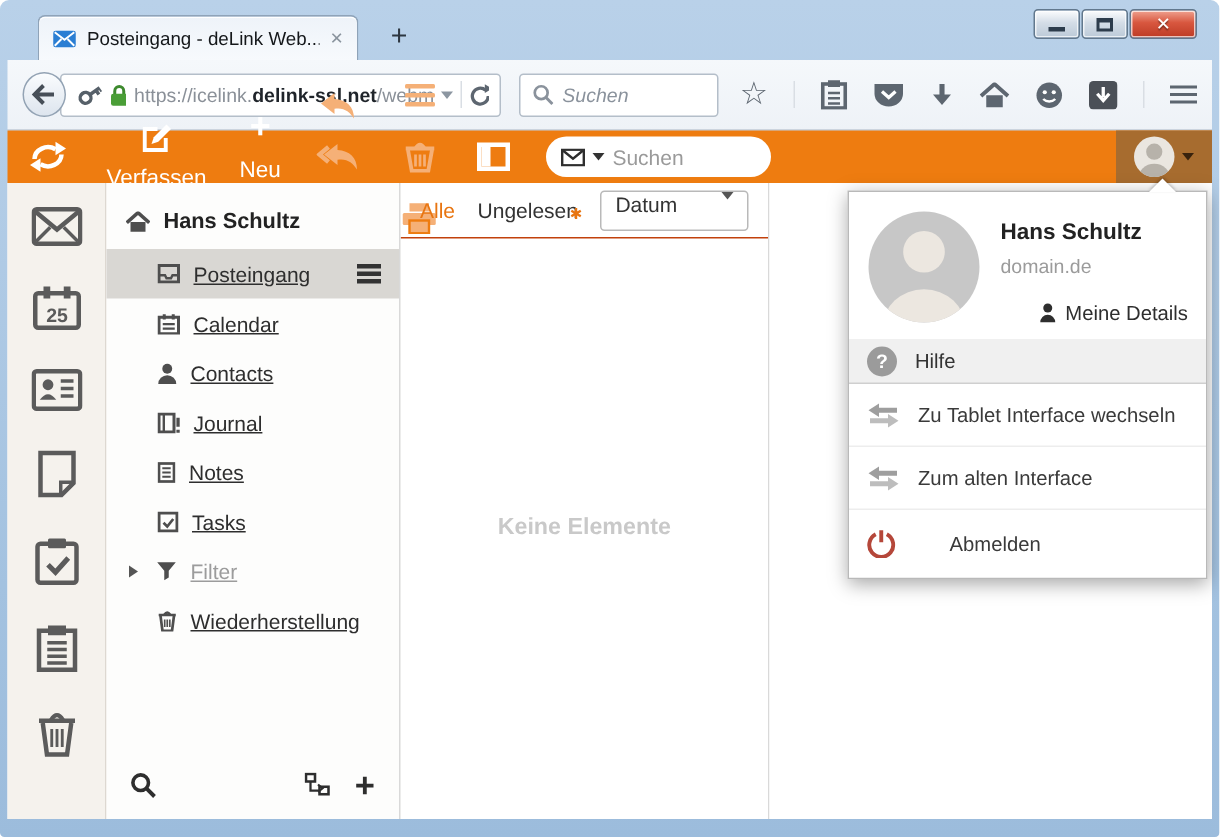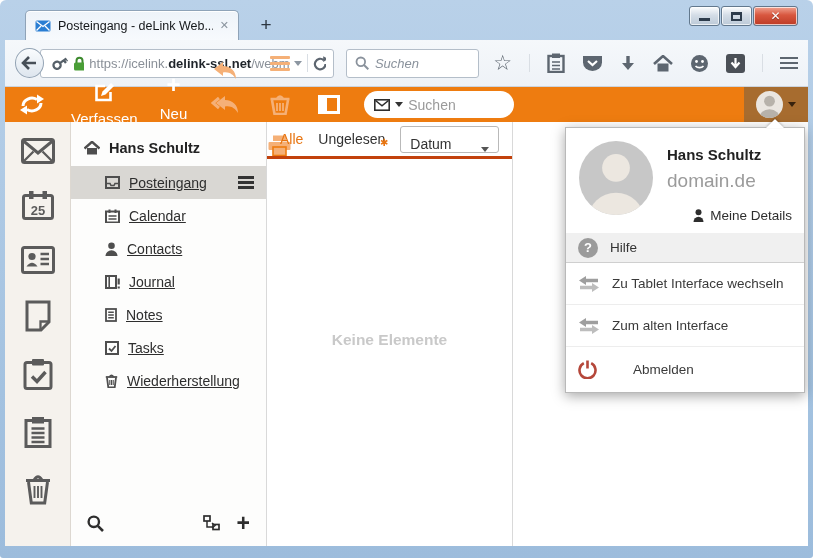--- a/index.html
+++ b/index.html
@@ -58,38 +58,38 @@
   .frow.sel { background:#d9d7d3; }
   .frow .rowmenu { margin-left:auto; margin-right:12px; }
   .rowmenu b { display:block; width:16px; height:2.5px; background:#333; margin:2.5px 0; }
   .frow.filter { padding-left:15px; color:#9c9c9c; }
   .tri-r { width:0;height:0;border-top:4px solid transparent;border-bottom:4px solid transparent;border-left:6px solid #555; margin-right:3px; }
   .fol-tools { position:absolute; left:0; right:0; bottom:0; height:46px; display:flex; align-items:center; padding:0 16px; }
   .fol-tools .right { margin-left:auto; display:flex; align-items:center; gap:17px; }
   .plus-dark { font-size:23px; font-weight:bold; color:#2e2e2e; line-height:1; }
 
   .listpane { width:246px; border-right:1px solid #d9d9d9; display:flex; flex-direction:column; }
-  .lp-head { height:37px; border-bottom:3px solid #c2410c; display:flex; align-items:center; padding:0 13px; gap:15px; font-size:14px; }
+  .lp-head { height:37px; border-bottom:1px solid #c2410c; display:flex; align-items:center; padding:0 13px; gap:15px; font-size:14px; }
   .lp-all { color:#e87511; }
   .lp-unread { color:#333; position:relative; }
   .lp-unread .marker { position:absolute; right:-3px; bottom:-1px; color:#e87511; font-size:10px; }
-  .sortsel { margin-left:auto; width:114px; height:27px; border:1px solid #b9b9b9; border-radius:3px; background:#fff; display:flex; align-items:flex-end; padding:0 9px; color:#333; }
+  .sortsel { margin-left:auto; width:114px; height:27px; border:1px solid #b9b9b9; border-radius:3px; background:#fff; display:flex; align-items:flex-start; padding:0 9px; color:#333; }
   .sortsel .caret { margin-left:auto; border-top-color:#555; }
   .lp-body { flex:1; position:relative; }
-  .empty { position:absolute; top:172px; left:0; right:0; text-align:center; color:#c9c9c9; font-weight:bold; font-size:15.5px; }
+  .empty { position:absolute; top:184px; left:0; right:0; text-align:center; color:#c9c9c9; font-weight:bold; font-size:15.5px; }
   .readpane { flex:1; background:#fff; }
 
   
   .umenu { position:absolute; top:127px; left:565px; width:240px; background:#fff; border:1px solid #b9b9b9; box-shadow:0 3px 12px rgba(0,0,0,.35); z-index:10; }
   .umenu .notch { position:absolute; top:-9px; left:200px; width:0; height:0; border-left:9px solid transparent; border-right:9px solid transparent; border-bottom:9px solid #fff; filter:drop-shadow(0 -1px 1px rgba(0,0,0,.25)); }
   .um-head { display:flex; gap:14px; padding:13px 12px 10px 13px; }
   .bigav { width:74px; height:74px; border-radius:50%; background:#c7c7c7; overflow:hidden; display:flex; justify-content:center; flex:none; }
   .um-col { flex:1; min-width:0; }
   .um-name { font-weight:bold; font-size:15px; color:#222; margin-top:5px; }
-  .um-domain { font-size:19px; color:#9b9b9b; margin-top:7px; }
+  .um-domain { font-size:13px; color:#9b9b9b; margin-top:7px; }
   .um-details { margin-top:16px; display:flex; align-items:center; justify-content:flex-end; gap:6px; font-size:13.5px; color:#2e2e2e; }
   .um-row { display:flex; align-items:center; gap:12px; padding-left:12px; font-size:13.5px; }
   .um-row.hl { height:30px; background:#9b9b9b; color:#fff; border-bottom:2px solid #fff; }
   .um-row.help { height:30px; background:#f0f0f0; color:#333; border-bottom:1px solid #cfcfcf; }
   .um-row.plain { height:42px; background:#fff; color:#3a3a3a; border-bottom:1px solid #ededed; }
   .um-row.last { height:45px; border-bottom:none;gap:36px; }
   .qcirc { width:20px; height:20px; border-radius:50%; background:#9b9b9b; color:#fff; font-weight:bold; font-size:13px; display:flex; align-items:center; justify-content:center; }
   svg { display:block; }
 </style>
 </head>
@@ -357,20 +357,27 @@
           </svg>
         <span>Notes</span>
       </div>
       <div class="frow">
         <svg width="14" height="14">
             <rect x="1" y="1" width="12" height="12" fill="none" stroke="#4e4e4e" stroke-width="2"></rect>
             <path d="M4 7.5 l2.5 2.5 4 -5" fill="none" stroke="#4e4e4e" stroke-width="1.8"></path>
           </svg>
         <span>Tasks</span>
       </div>
+      <div class="frow filter">
+        <span class="tri-r"></span>
+        <svg width="14" height="13">
+            <path d="M0.8 0.8 h12.4 L8.5 6.5 v4.5 l-3 1.8 V6.5 z" fill="#4e4e4e"></path>
+          </svg>
+        <span>Filter</span>
+      </div>
       <div class="frow">
         <svg width="13" height="14">
             <path d="M2 3.5 l1.3 10 h6.4 L11 3.5" fill="none" stroke="#4e4e4e" stroke-width="1.8"></path>
             <path d="M0.8 3 h11.4" stroke="#4e4e4e" stroke-width="1.8"></path>
             <path d="M4.5 2.8 q2 -3 4 0" fill="none" stroke="#4e4e4e" stroke-width="1.6"></path>
             <path d="M4.8 6 v5 M6.5 6 v5 M8.2 6 v5" stroke="#4e4e4e" stroke-width="1.1"></path>
           </svg>
         <span>Wiederherstellung</span>
       </div>
       <div class="fol-tools">

